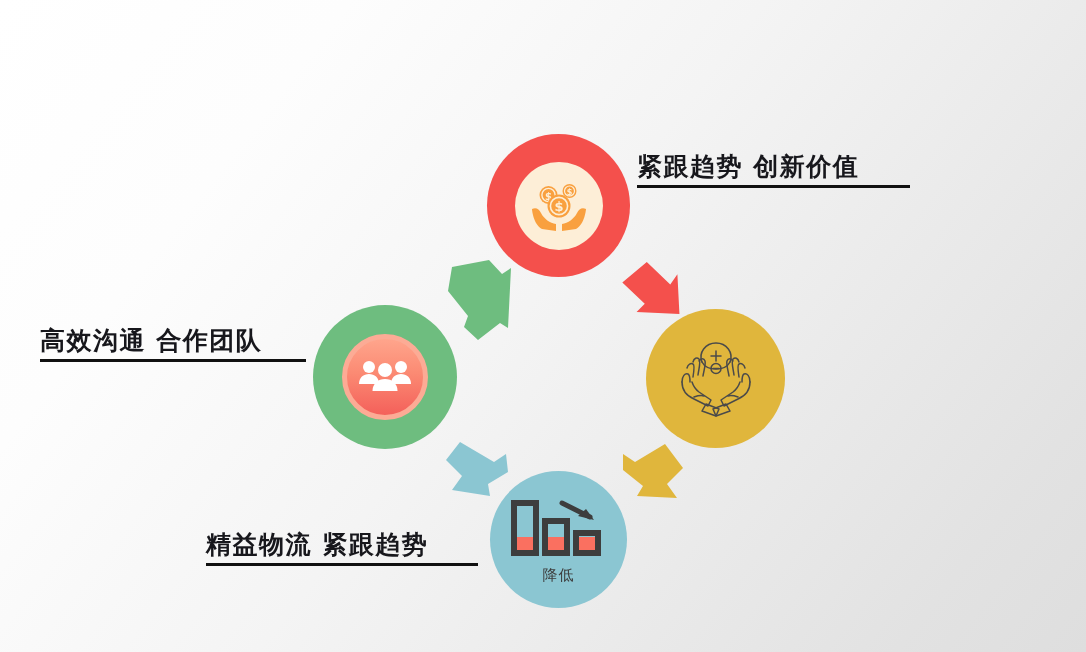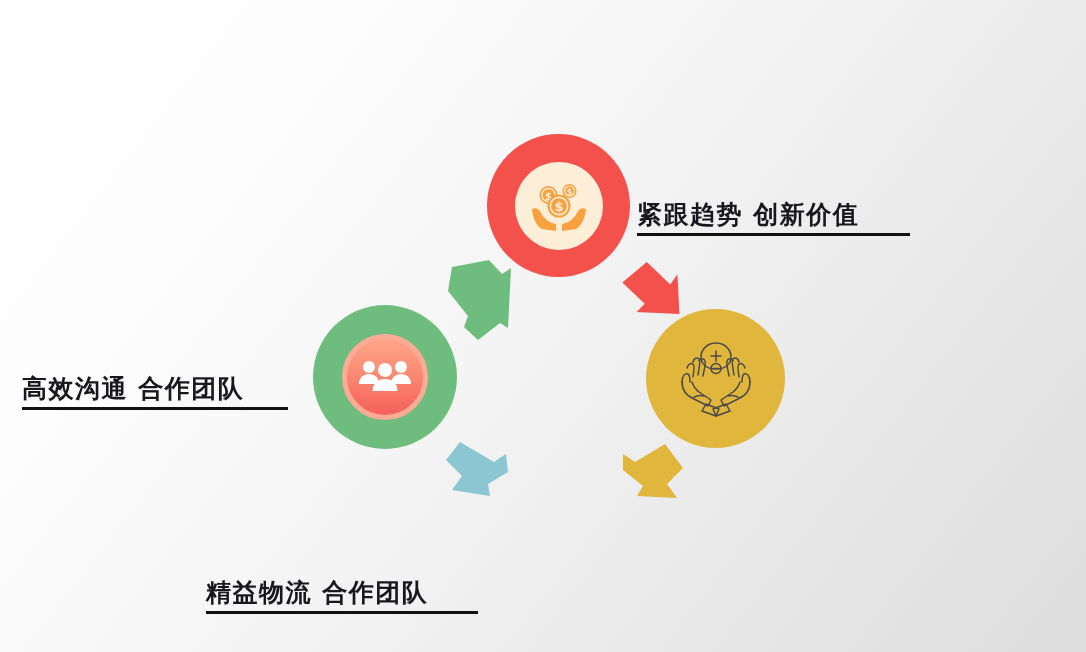--- a/index.html
+++ b/index.html
@@ -98,21 +98,20 @@
 
   
   .arrow {
     position: absolute;
   }
 
   
   .label {
     position: absolute;
     white-space: nowrap;
-    margin-top: 48px;
   }
   .label .label-text {
     display: block;
     font-family: "DejaVu Serif", "Liberation Serif", serif;
     font-weight: bold;
     font-size: 25px;
     color: #17171c;
     letter-spacing: 1.5px;
     line-height: 30px;
   }
@@ -120,21 +119,21 @@
     display: block;
     height: 3px;
     background: #111111;
     margin-top: 3px;
   }
 
   #label-top    { left: 637px; top: 152px; }
   #label-top    .label-rule { width: 273px; }
   #label-right  { left: 800px; top: 358px; }
   #label-right  .label-rule { width: 243px; }
-  #label-left   { left: 22px;  top: 326px; }
+  #label-left   { left: 40px;  top: 326px; }
   #label-left   .label-rule { width: 266px; }
   #label-bottom { left: 206px; top: 530px; }
   #label-bottom .label-rule { width: 272px; }
 </style>
 </head>
 <body>
 
 <div id="slide">
 
   <svg class="arrow" style="left:424px; top:258px;" width="92" height="84" viewBox="0 0 92 84">
@@ -214,30 +213,49 @@
 
         <circle cx="43" cy="9" r="6"></circle>
         <path d="M33,26 C33,19.5 37.5,16 43,16 C48.5,16 53,19.5 53,26 Z"></path>
 
         <circle cx="27" cy="12" r="7"></circle>
         <path d="M14.5,33 C14.5,25.5 20,21 27,21 C34,21 39.5,25.5 39.5,33 Z"></path>
       </svg>
     </div>
   </div>
 
+  <div class="node" id="node-bottom">
+    <div class="chart-wrap">
+      <svg width="98" height="58" viewBox="0 0 98 58">
+
+        <rect x="4" y="4" width="22" height="50" fill="none" stroke="#3d3d3d" stroke-width="6"></rect>
+        <rect x="7" y="38" width="16" height="13" fill="#fa7060"></rect>
+
+        <rect x="35" y="22" width="22" height="32" fill="none" stroke="#3d3d3d" stroke-width="6"></rect>
+        <rect x="38" y="38" width="16" height="13" fill="#fa7060"></rect>
+
+        <rect x="66" y="34" width="22" height="20" fill="none" stroke="#3d3d3d" stroke-width="6"></rect>
+        <rect x="69" y="38" width="16" height="13" fill="#fa7060"></rect>
+
+        <path d="M52,4 L80,18" stroke="#3d3d3d" stroke-width="5" stroke-linecap="round"></path>
+        <path d="M84,21 L68,17 L76,10 Z" fill="#3d3d3d"></path>
+      </svg>
+    </div>
+    <div class="node-caption">降低</div>
+  </div>
 
   <div class="label" id="label-top">
     <span class="label-text">紧跟趋势  创新价值</span>
     <span class="label-rule"></span>
   </div>
 
 
   <div class="label" id="label-left">
     <span class="label-text">高效沟通  合作团队</span>
     <span class="label-rule"></span>
   </div>
 
   <div class="label" id="label-bottom">
-    <span class="label-text">精益物流  合作团队</span>
+    <span class="label-text">精益物流  紧跟趋势</span>
     <span class="label-rule"></span>
   </div>
 
 </div>
 
 </body></html>

